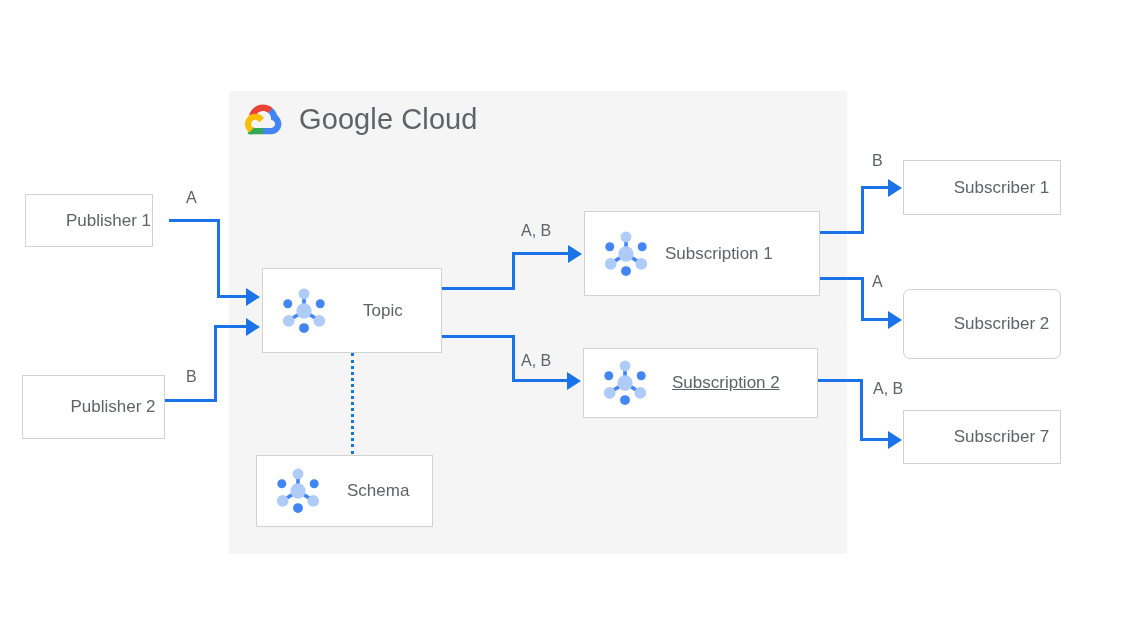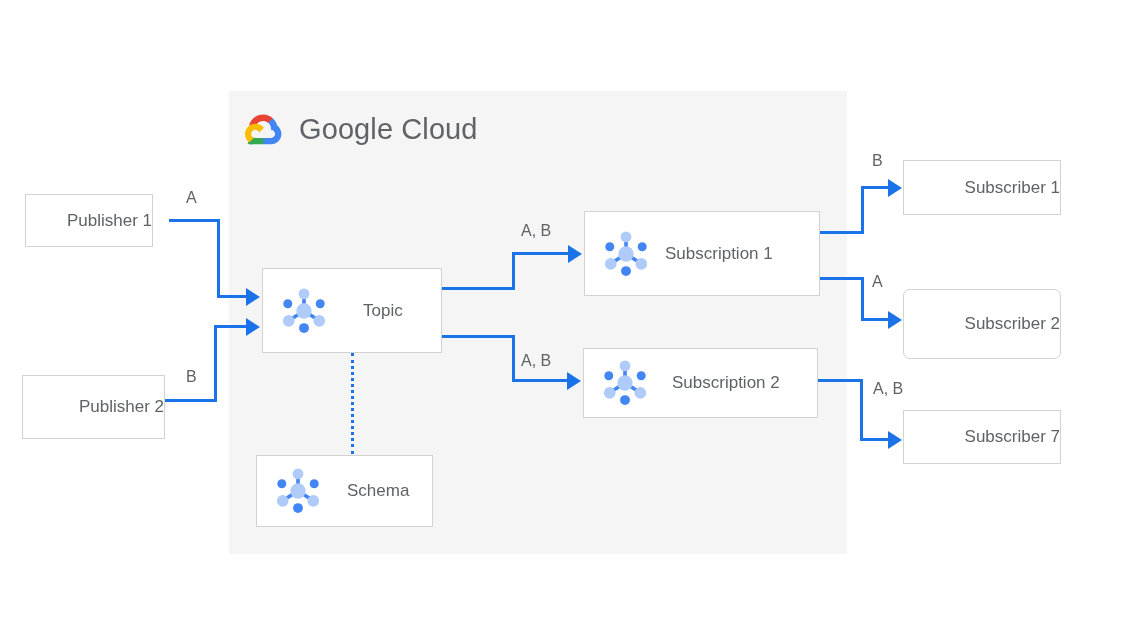--- a/index.html
+++ b/index.html
@@ -5,42 +5,42 @@
   html,body{margin:0;padding:0;background:#fff;}
   body{width:1122px;height:629px;position:relative;overflow:hidden;
        font-family:"Liberation Sans","DejaVu Sans",sans-serif;}
   #stage{position:absolute;left:0;top:0;width:1122px;height:629px;}
   .panel{position:absolute;background:#f5f5f5;}
   .gclogo{position:absolute;display:flex;align-items:center;gap:13px;}
   .gctext{font-size:29px;color:#5f6368;letter-spacing:.1px;white-space:nowrap;}
   .gctext .light{color:#5f6368;}
   .node{position:absolute;background:#ffffff;border:1px solid #d2d2d2;
         box-sizing:border-box;display:flex;align-items:center;}
-  .node.center{justify-content:flex-end;padding-left:39px;}
+  .node.center{justify-content:center;padding-left:39px;}
   .node .lbl{font-size:17px;color:#5f6368;white-space:nowrap;}
   .node.icony .lbl{margin-left:4px;}
   .icon{width:54px;height:54px;flex:0 0 54px;margin-left:14px;}
   .edge{position:absolute;background:#1a73e8;}
   .edge.h{height:3px;}
   .edge.v{width:3px;}
   .arrow{position:absolute;width:0;height:0;
          border-top:9px solid transparent;border-bottom:9px solid transparent;
          border-left:14px solid #1a73e8;}
   .dotted{position:absolute;width:3px;border-left:3px dotted #1a73e8;}
   .elabel{position:absolute;font-size:16px;color:#5f6368;white-space:nowrap;}
   svg{display:block;overflow:visible;}
 </style>
 </head>
 <body>
 
 <div id="stage">
 
   <div class="panel" style="left:229px;top:91px;width:618px;height:463px;"></div>
 
-  <div class="gclogo" style="left:242px;top:110px;">
+  <div class="gclogo" style="left:242px;top:100px;">
     <span>
       <svg width="44" height="38" viewBox="0 0 44 38" aria-hidden="true">
         <path d="M27.2 12.6 L30.4 9.4 L30.6 8.1 C24.7 2.8 15.4 3.4 10.2 9.5 C8.7 11.2 7.7 13.3 7.1 15.4 L8.2 15.3 L14.6 14.2 L15.1 13.7 C17.9 10.6 22.7 10.2 25.9 12.8 Z" fill="#ea4335"></path>
         <path d="M35.1 15.3 C34.4 12.6 32.9 10.1 30.7 8.2 L26.2 12.7 C28.1 14.3 29.2 16.7 29.1 19.2 L29.1 20.0 C31.3 20.0 33.1 21.8 33.1 24.0 C33.1 26.2 31.3 27.9 29.1 27.9 L21.2 27.9 L20.4 28.8 L20.4 33.5 L21.2 34.3 L29.1 34.3 C34.8 34.3 39.4 29.8 39.4 24.1 C39.4 20.6 37.7 17.4 35.1 15.3 Z" fill="#4285f4"></path>
         <path d="M13.3 34.3 L21.2 34.3 L21.2 27.9 L13.3 27.9 C12.7 27.9 12.2 27.8 11.7 27.6 L10.6 27.9 L6.0 32.4 L5.6 33.4 C7.8 35.0 10.5 34.3 13.3 34.3 Z" fill="#34a853"></path>
         <path d="M13.3 13.7 C7.6 13.8 3.0 18.4 3.0 24.1 C3.0 27.4 4.6 30.5 7.2 32.5 L11.8 27.9 C10.2 27.2 9.2 25.6 9.2 23.9 C9.2 21.6 11.0 19.8 13.3 19.8 C15.0 19.8 16.6 20.9 17.3 22.4 L21.9 17.8 C19.9 15.2 16.7 13.7 13.3 13.7 Z" fill="#fbbc04"></path>
       </svg>
     </span>
     <span class="gctext"><span>Google</span> <span class="light">Cloud</span></span>
   </div>
@@ -159,21 +159,21 @@
         <line x1="30" y1="30" x2="46" y2="40" stroke="#4285f4" stroke-width="4"></line>
         <circle cx="30" cy="30" r="8.5" fill="#aecbfa"></circle>
         <circle cx="30" cy="11" r="6" fill="#aecbfa"></circle>
         <circle cx="12" cy="22" r="5" fill="#4285f4"></circle>
         <circle cx="48" cy="22" r="5" fill="#4285f4"></circle>
         <circle cx="13" cy="41" r="6.5" fill="#aecbfa"></circle>
         <circle cx="47" cy="41" r="6.5" fill="#aecbfa"></circle>
         <circle cx="30" cy="49" r="5.5" fill="#4285f4"></circle>
       </svg>
     </span>
-    <span class="lbl" style="margin-left:20px;">Subscription 2</span>
+    <span class="lbl" style="margin-left:20px;text-decoration:underline;">Subscription 2</span>
   </div>
 
   <div class="node center" style="left:903px;top:160px;width:158px;height:55px;">
     <span class="lbl">Subscriber 1</span>
   </div>
 
   <div class="node center" style="left:903px;top:289px;width:158px;height:70px;border-radius:7px;">
     <span class="lbl">Subscriber 2</span>
   </div>
 

